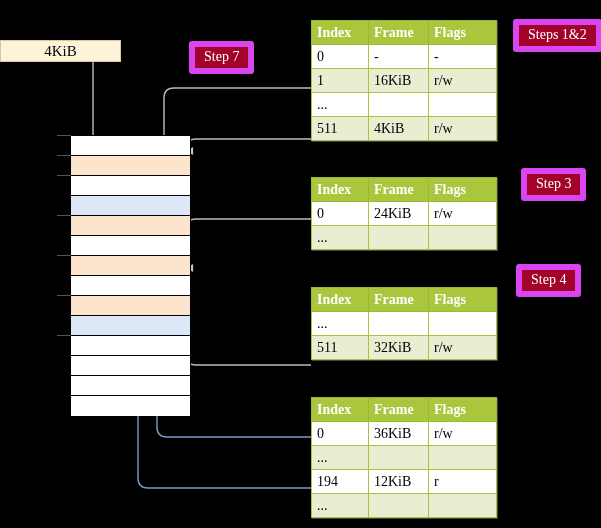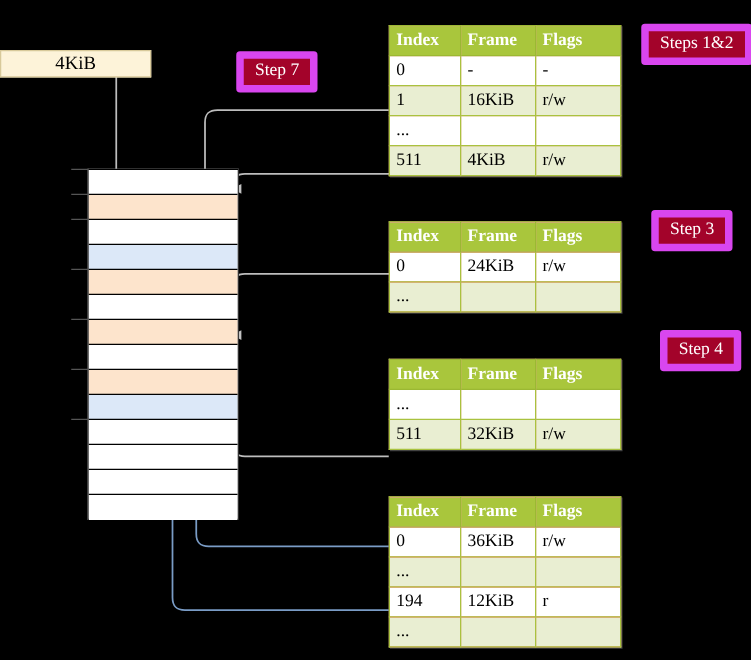--- a/index.html
+++ b/index.html
@@ -76,21 +76,21 @@
 
   <div class="badge" style="left:189px;top:41px;">
     <span>Step 7</span>
   </div>
   <div class="badge" style="left:513px;top:19px;">
     <span>Steps 1&amp;2</span>
   </div>
   <div class="badge" style="left:521px;top:168px;">
     <span>Step 3</span>
   </div>
-  <div class="badge" style="left:516px;top:264px;margin-left:12px;">
+  <div class="badge" style="left:516px;top:264px;">
     <span>Step 4</span>
   </div>
 
   <div class="mem" id="mem-column" style="left:70px;top:135px;width:121px;height:281px;">
       <div class="memrow" style="height: 20px; background: rgb(255, 255, 255);"></div>
       <div class="memrow" style="height: 20px; background: rgb(253, 228, 204);"></div>
       <div class="memrow" style="height: 20px; background: rgb(255, 255, 255);"></div>
       <div class="memrow" style="height: 20px; background: rgb(220, 232, 248);"></div>
       <div class="memrow" style="height: 20px; background: rgb(253, 228, 204);"></div>
       <div class="memrow" style="height: 20px; background: rgb(255, 255, 255);"></div>

